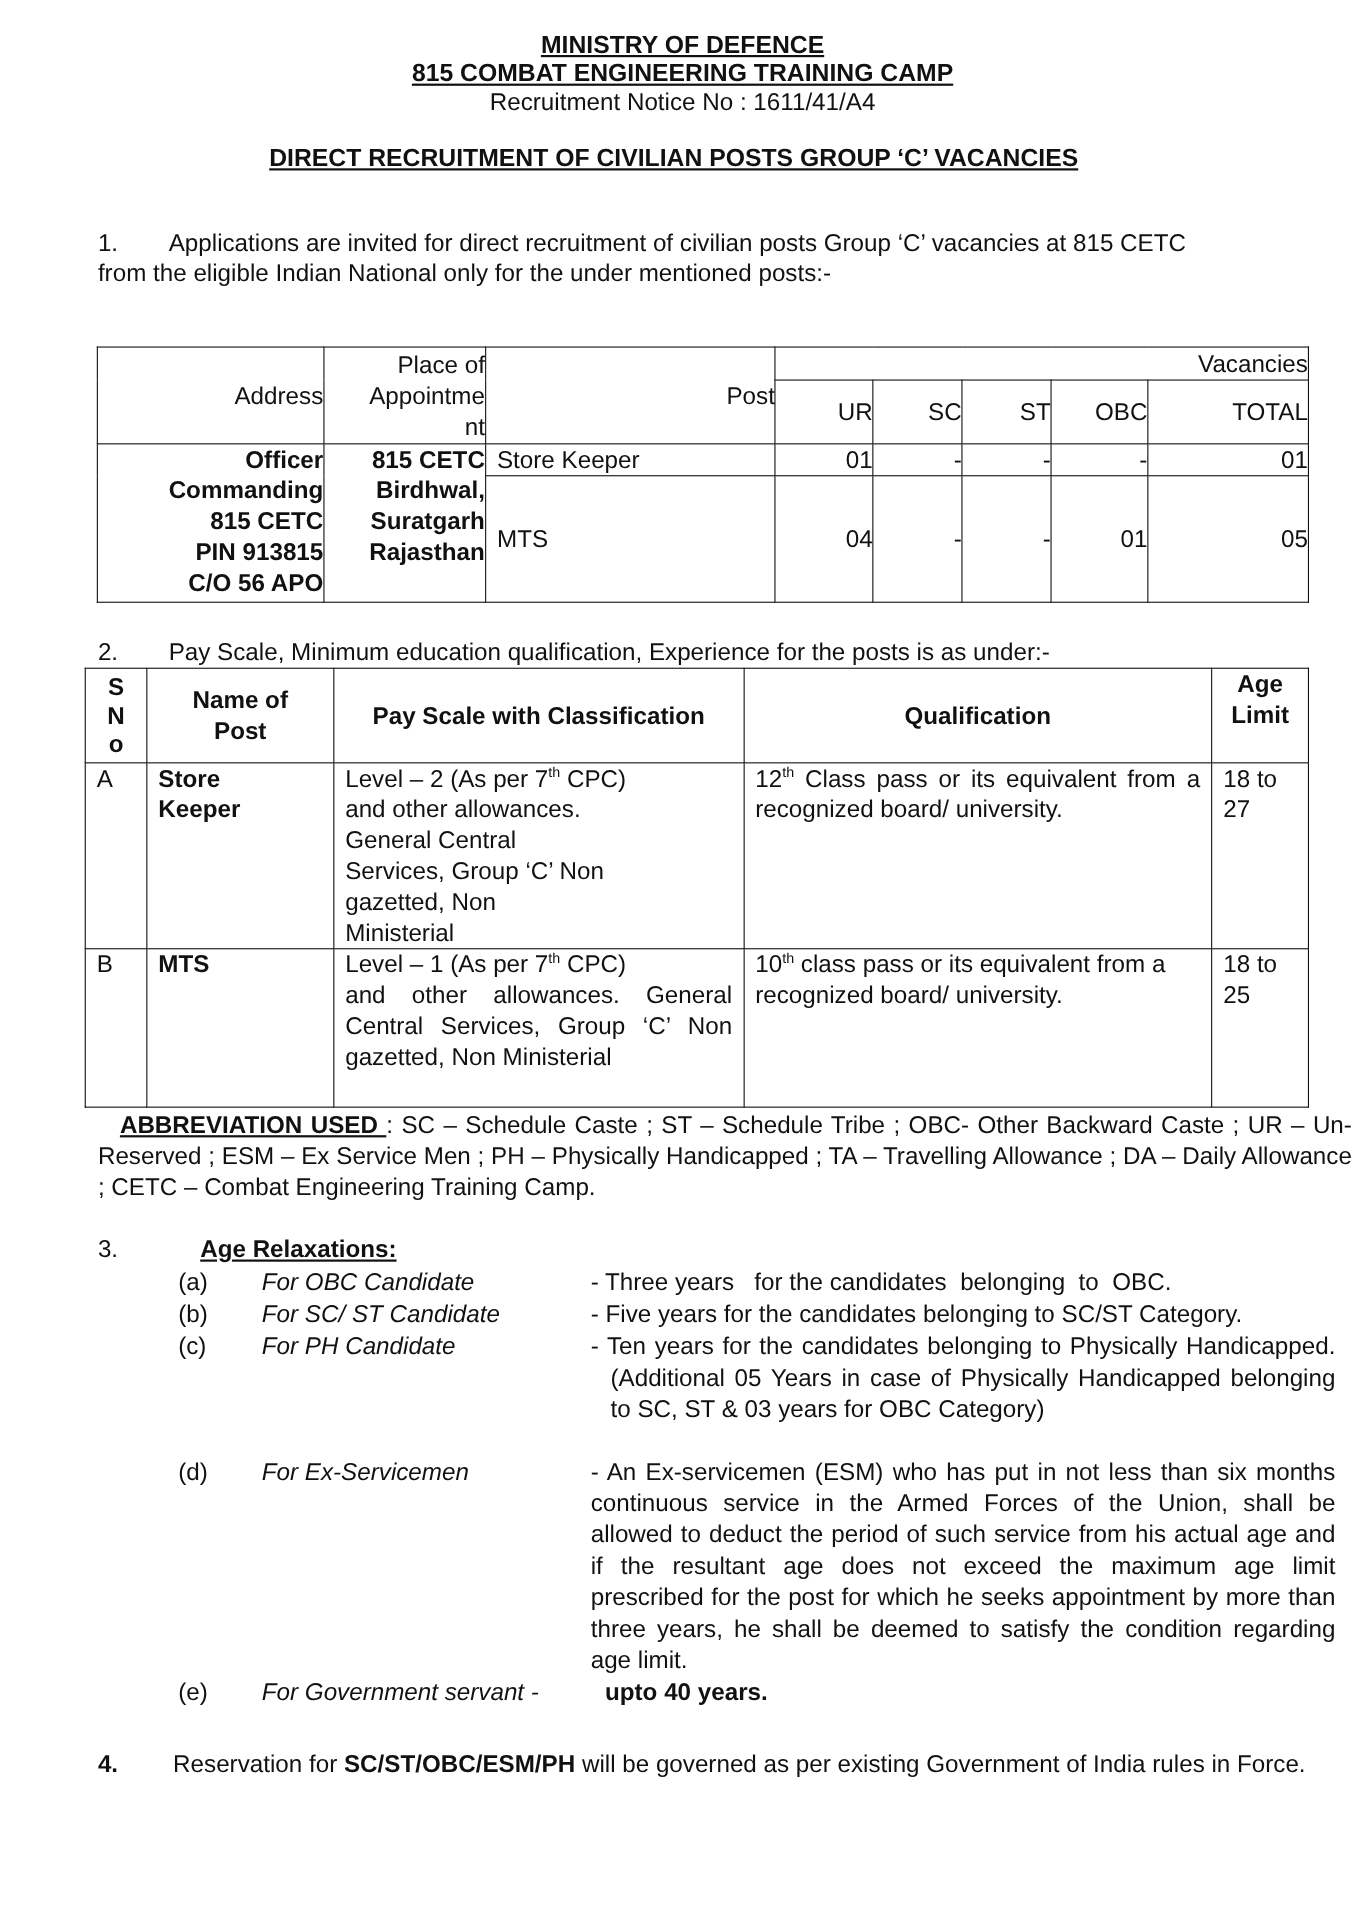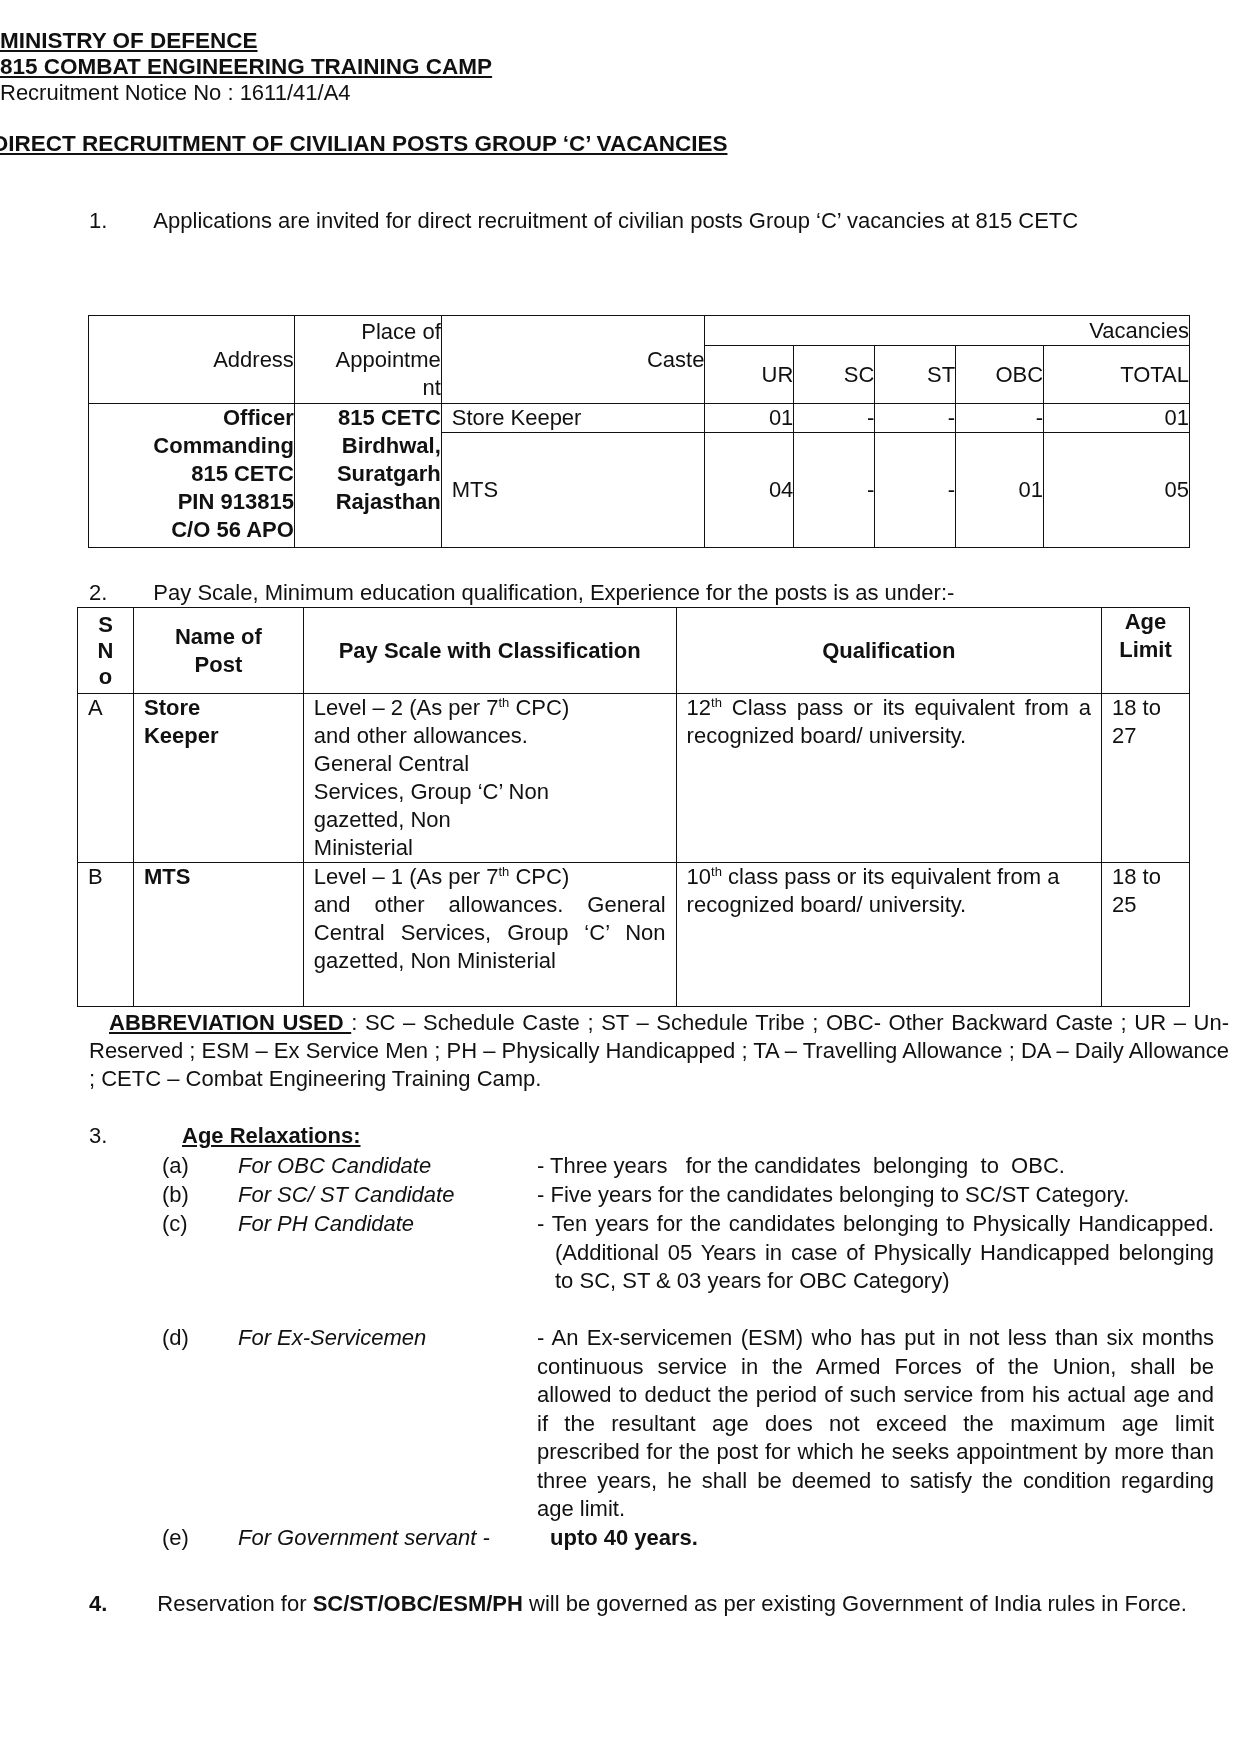--- a/index.html
+++ b/index.html
@@ -1,20 +1,20 @@
 <!DOCTYPE html>
 <html><head>
   <meta charset="utf-8">
   <style>
     html, body { margin: 0; padding: 0; background: #ffffff; }
     body {
       width: 1241px; height: 1754px; position: relative; overflow: hidden;
       font-family: "Liberation Sans", sans-serif; color: #111111; font-size: 22px;
     }
-    .center { position: absolute; left: 0; width: 1241px; text-align: left; }
+    .center { position: absolute; left: 0; width: 1241px; text-align: center; }
     .h1 { font-weight: bold; text-decoration: underline; font-size: 22.5px; }
     .abs { position: absolute; }
     .u { text-decoration: underline; margin-left: 20px; }
     .b { font-weight: bold; }
     table { border-collapse: collapse; position: absolute; }
     td, th { border: 1.5px solid #111; font-size: 22px; line-height: 28px; padding: 0; vertical-align: middle; }
     th { font-weight: normal; }
     #vac td, #vac th { text-align: right; }
     #pay th { font-weight: bold; text-align: center; }
     #pay td { vertical-align: top; padding: 0 10px; }
@@ -29,38 +29,39 @@
 </head>
 <body>
 
 <div class="center h1" style="top:28px;">MINISTRY OF DEFENCE</div>
 <div class="center h1" style="top:54px;">815 COMBAT ENGINEERING TRAINING CAMP</div>
 <div class="center" style="top:80px; font-size:22px;">Recruitment Notice No : 1611/41/A4</div>
 <div class="center h1" style="top:131px; left:-8px;">DIRECT RECRUITMENT OF CIVILIAN POSTS GROUP ‘C’ VACANCIES</div>
 
 <div class="abs" style="left:89px; top:207px; line-height:27px; width:1130px;">
   <span>1.</span><span style="display:inline-block;width:46px;"></span><span>Applications are invited for direct recruitment of civilian posts Group ‘C’ vacancies at 815 CETC</span><br>
+  <span>from the eligible Indian National only for the under mentioned posts:-</span>
 </div>
 
 <table id="vac" style="left:88px; top:315px; width:1102px;">
   <colgroup>
     <col style="width:206px">
       <col style="width:147px">
       <col style="width:264px">
     <col style="width:89px">
       <col style="width:81px">
       <col style="width:81px">
       <col style="width:88px">
       <col style="width:146px">
   </colgroup>
   <tbody>
       <tr style="height:30px">
     <th rowspan="2">Address</th>
     <th rowspan="2" style="line-height:28px">Place of<br>Appointme<br>nt</th>
-    <th rowspan="2">Caste</th>
+    <th rowspan="2">Post</th>
     <th colspan="5">Vacancies</th>
   </tr>
   <tr style="height:58px">
     <th>UR</th>
     <th>SC</th>
     <th>ST</th>
     <th>OBC</th>
     <th>TOTAL</th>
   </tr>
   <tr style="height:29px">

